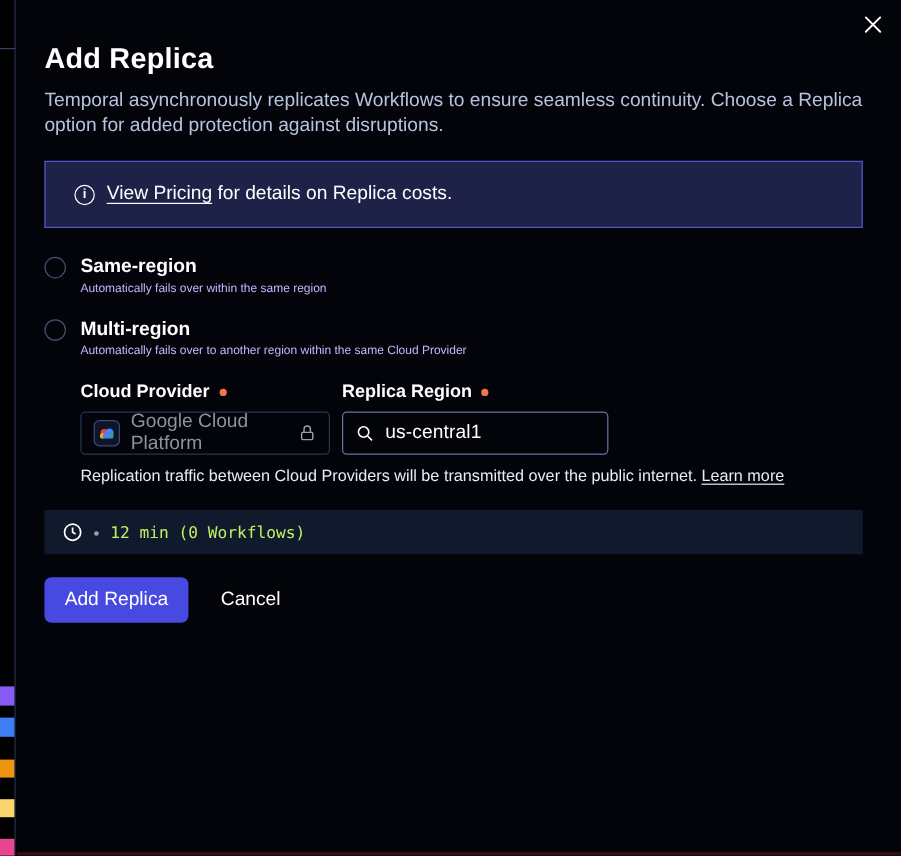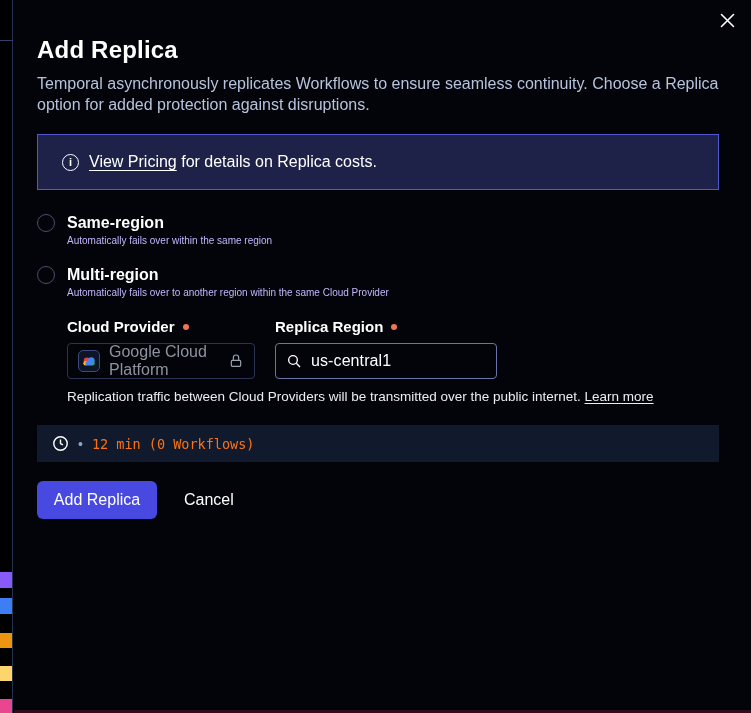--- a/index.html
+++ b/index.html
@@ -59,49 +59,49 @@
   .option-row { display:flex; align-items:center; gap:12px; cursor:pointer; }
   .radio {
     width:18px; height:18px; border-radius:50%;
     border:1px solid #44506e; background:transparent; flex:0 0 auto;
   }
   .radio.selected { background:#4b50e6; border:1px solid #c7cbdd; }
   .option-label { font-size:16px; font-weight:bold; }
   .option-desc { margin-left:30px; margin-top:3px; font-size:10px; color:#c4b5fd; }
 
   
-  .form-row { margin-left:30px; margin-top:20px; display:flex; gap:20px; }
+  .form-row { margin-left:30px; margin-top:20px; display:flex; gap:10px; }
   .field-label { display:flex; align-items:center; gap:8px; font-size:15px; font-weight:bold; }
   .req-dot { width:6px; height:6px; border-radius:50%; display:inline-block; }
   .control {
     margin-top:8px; height:36px; border-radius:4px;
     display:flex; align-items:center; gap:9px; padding:0 10px; font-size:16px;
   }
-  .provider-control { width:188px; border:1px solid #2b3352; color:#8e939e; }
+  .provider-control { width:208px; border:1px solid #2b3352; color:#8e939e; }
   .region-control  { width:222px; border:1px solid #6b74a6; color:#fff; }
   .gcp-badge {
     width:22px; height:22px; flex:0 0 auto;
     border:1px solid #3c4a7e; border-radius:5px; background:#0d1526;
     display:flex; align-items:center; justify-content:center;
   }
   .lock-icon { margin-left:6px; display:flex; }
   .search-icon { display:flex; }
   .region-value { font-weight:bold; letter-spacing:.1px; font-weight:normal; }
 
   .note { margin-left:30px; margin-top:10px; font-size:13.5px; color:#e9edf4; }
   .note-link { text-decoration:underline; text-underline-offset:2px; cursor:pointer; }
 
   
   .estimate-banner {
     margin-top:21px; height:37px; background:#111a2d;
     display:flex; align-items:center; gap:9px; padding:0 15px; font-size:14px;
   }
   .estimate-label { font-weight:bold; }
   .estimate-sep { color:#8fa3c2; }
-  .estimate-value { font-family:"DejaVu Sans Mono", monospace; font-size:13.5px; color:#f97316; }
+  .estimate-value { font-family:"DejaVu Sans Mono", monospace; font-size:13.5px; color:#bef264; }
 
   
   .actions { margin-top:19px; display:flex; align-items:center; gap:27px; }
   .primary-btn {
     width:120px; height:38px; border:none; border-radius:6px;
     background:#4849e1; color:#fff; font-size:16px; cursor:pointer;
     font-family:"Liberation Sans", sans-serif;
   }
   .text-btn {
     background:none; border:none; color:#fff; font-size:16px; cursor:pointer;

